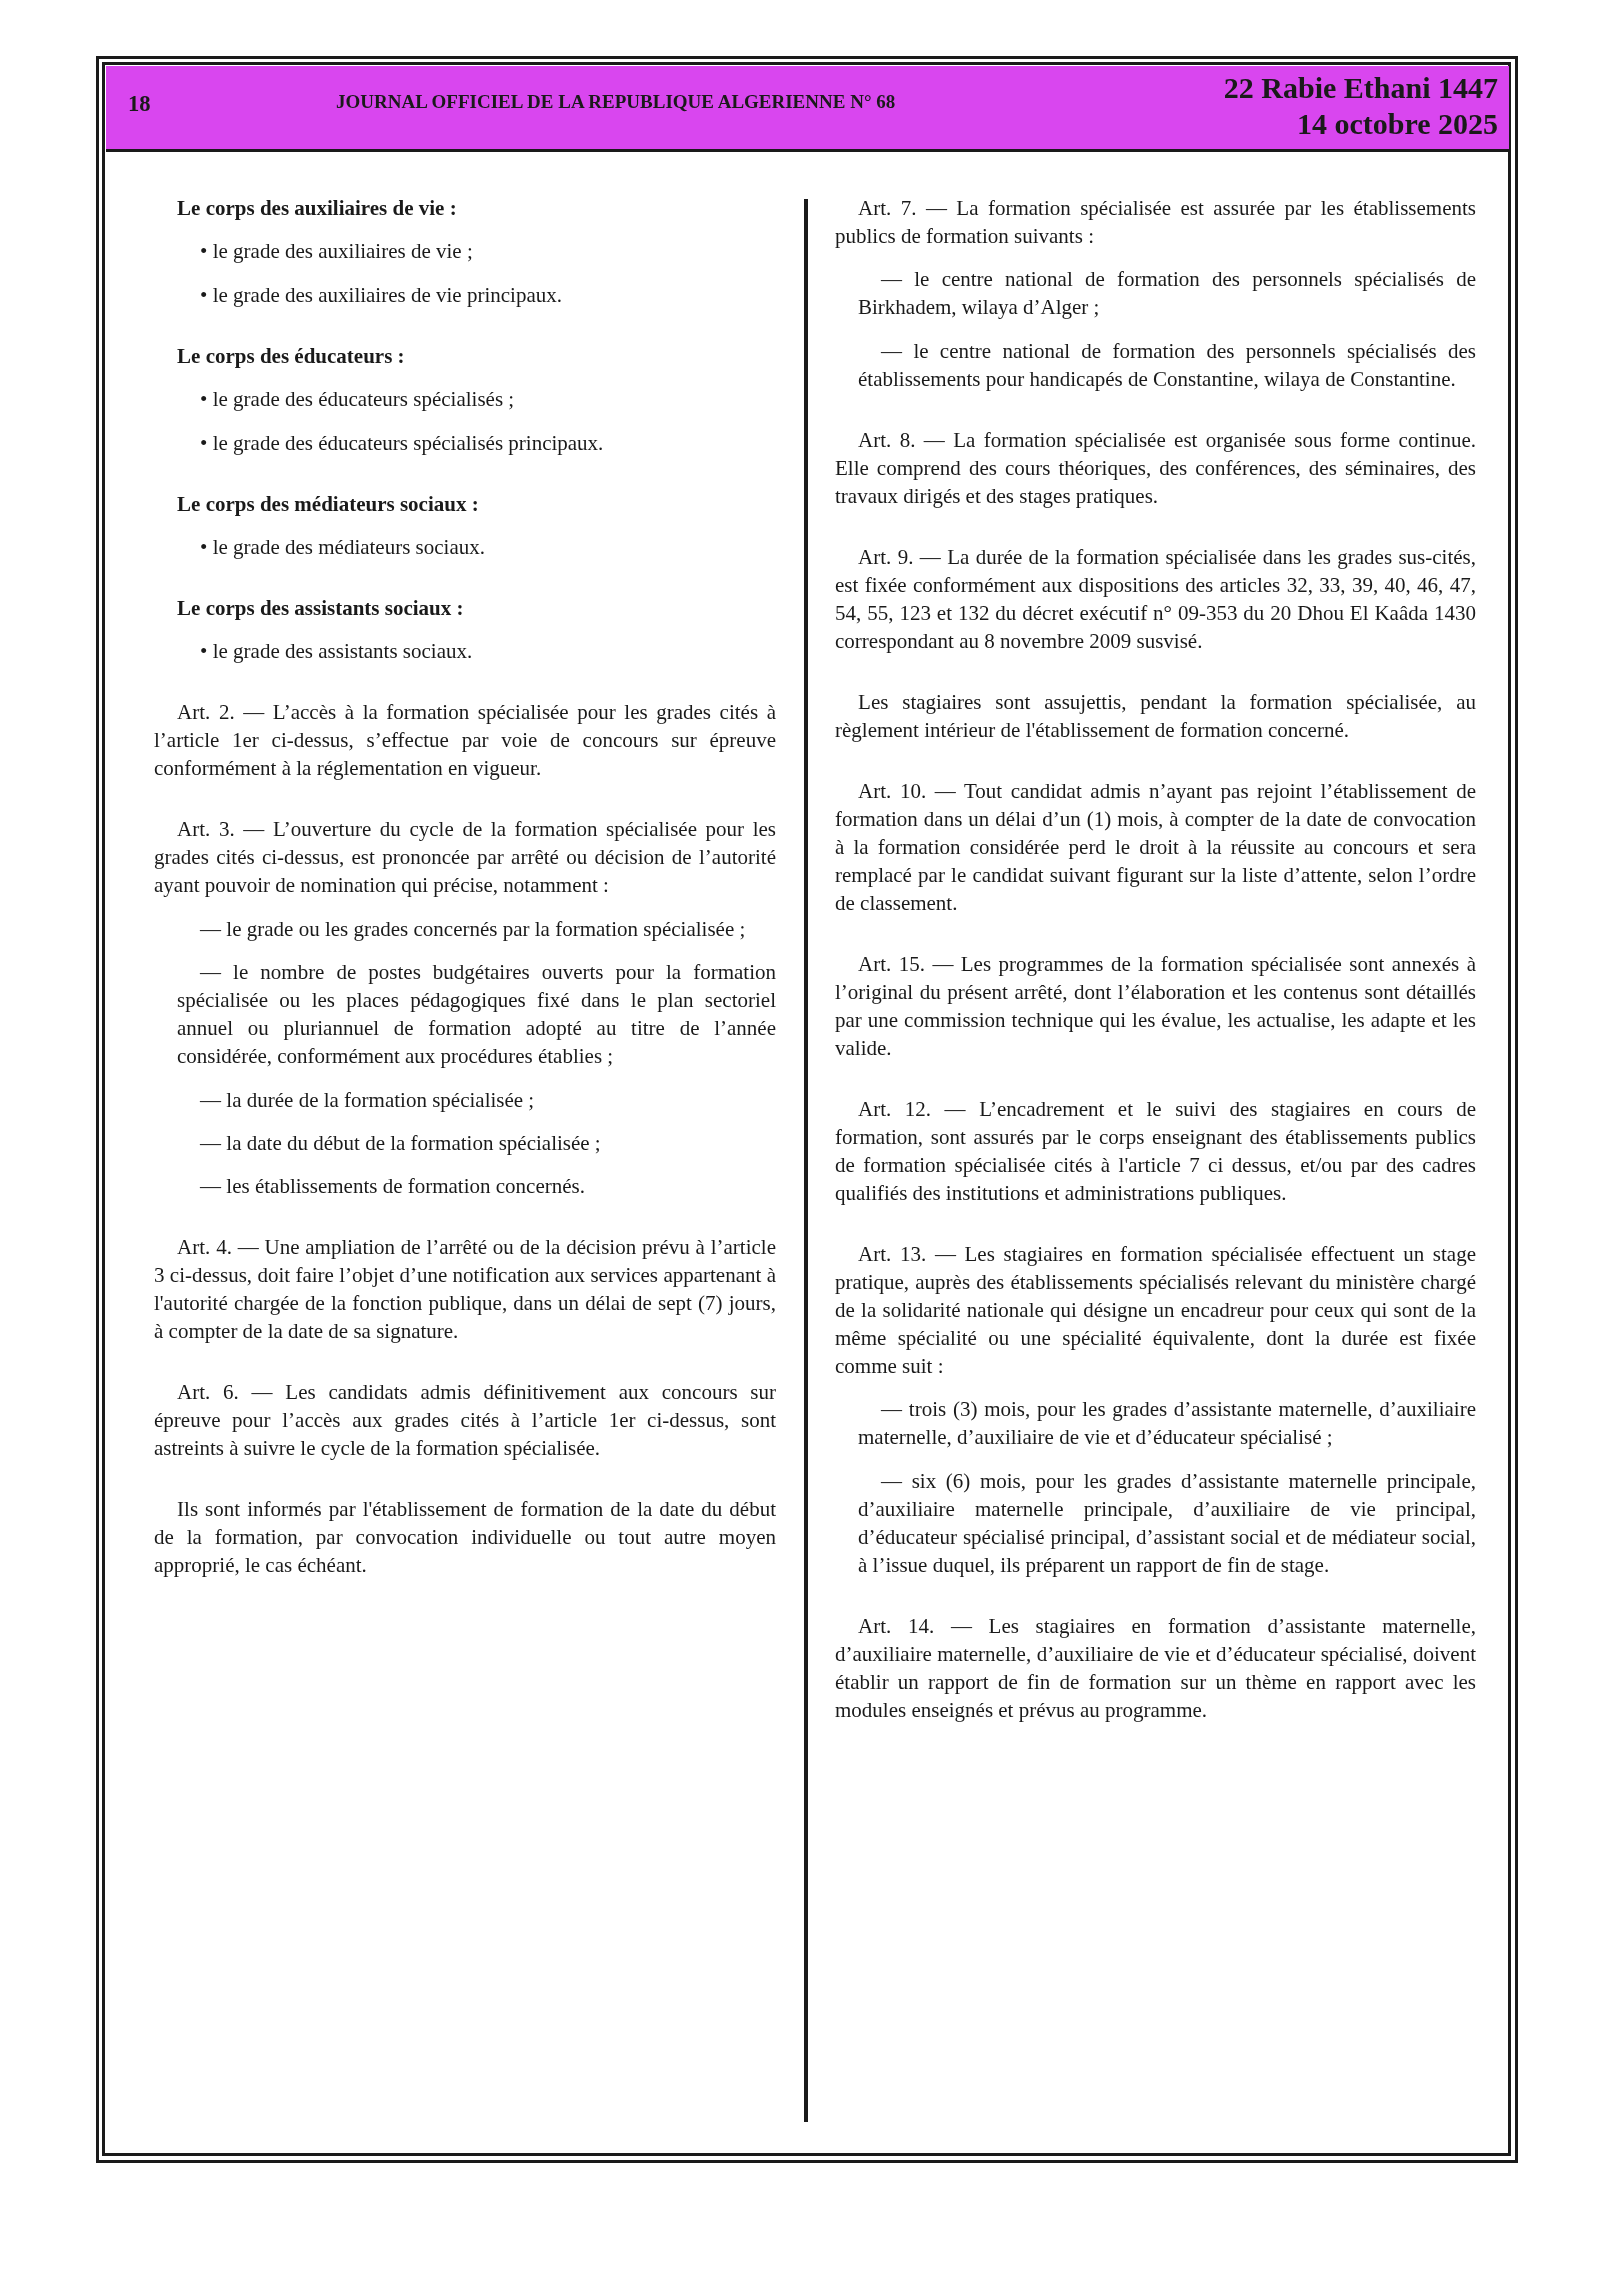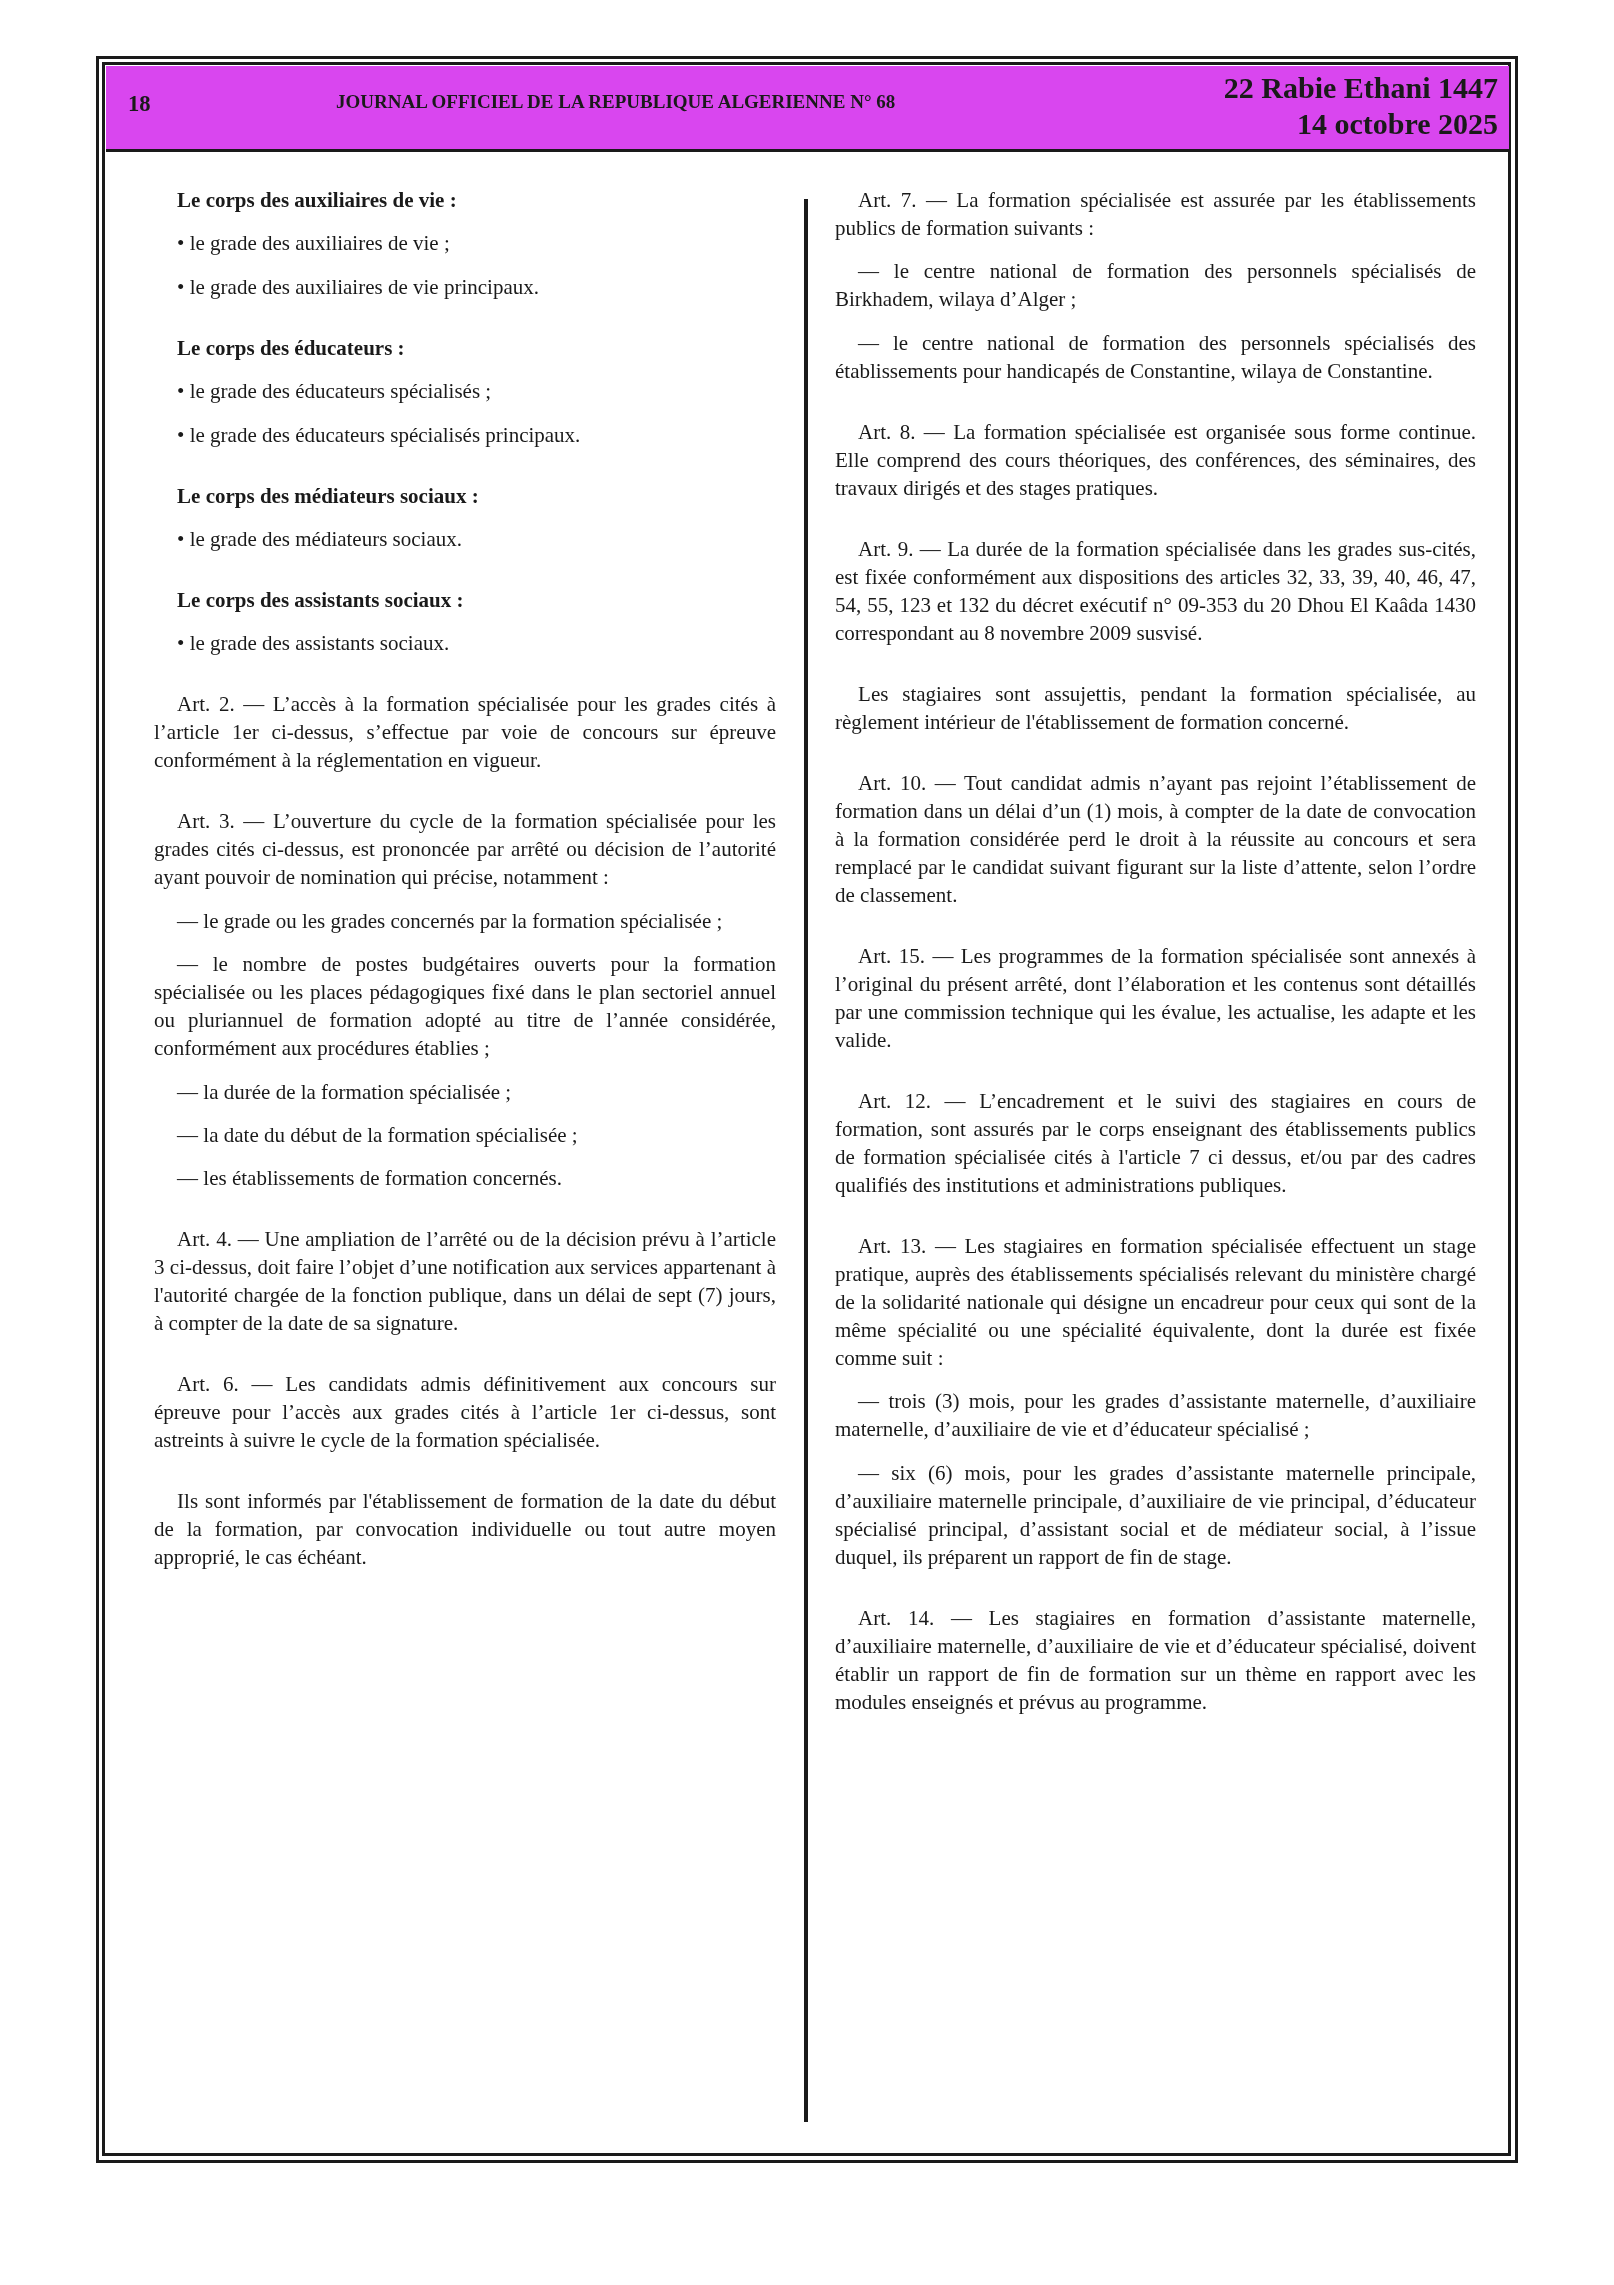--- a/index.html
+++ b/index.html
@@ -13,22 +13,22 @@
               background: #d946ef; border-bottom: 3.6px solid #1a1a1a; }
     .hdr-page { position: absolute; left: 22px; top: 25px; font-weight: bold; font-size: 22.6px; }
     .hdr-title { position: absolute; left: 230px; top: 25px; font-weight: bold; font-size: 19px; letter-spacing: 0px; }
     .hdr-dates { position: absolute; right: 11px; top: 3.6px; text-align: right; font-weight: bold; font-size: 30px; line-height: 36px; }
     .col { position: absolute; top: 186px; font-size: 21px; line-height: 28px; text-align: justify; }
     .col-left { left: 154px; width: 622px; }
     .col-right { left: 835px; width: 641px; }
     .divider { position: absolute; left: 804px; top: 199px; width: 3.6px; height: 1923px; background: #1a1a1a; }
     p { margin: 0; }
     .heading { font-weight: bold; }
-    .indent { text-indent: 1.1em; }
-    .gap-s { margin-top: 15.4px; }
+    .indent { text-indent: 1.1em; margin-top: 8px; }
+    .gap-s { margin-top: 15.4px; margin-left: 23px; }
     .gap-l { margin-top: 33px; }
   </style>
 </head>
 <body>
 
 <div class="frame-outer"></div>
 <div class="frame-inner"></div>
 
 <div class="header">
   <span class="hdr-page">18</span>

